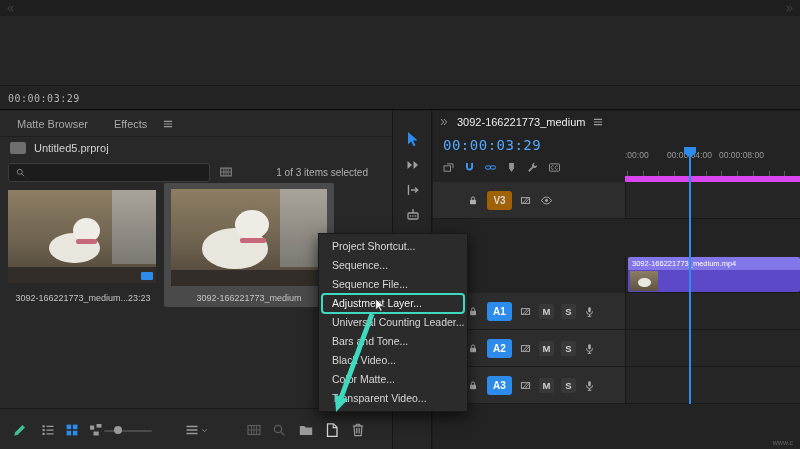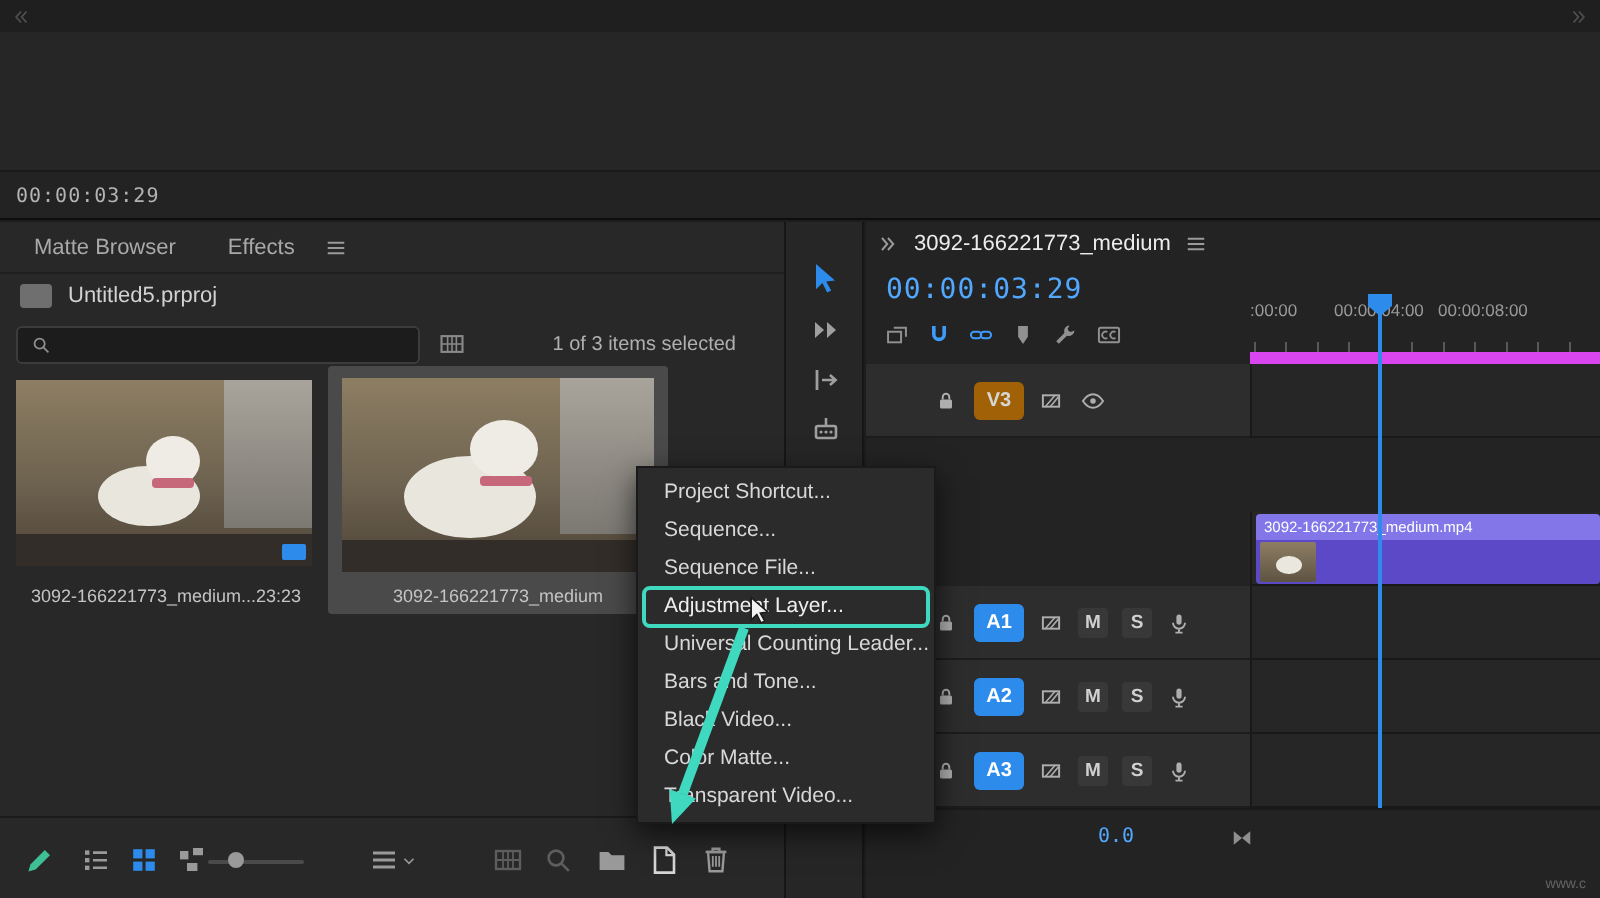--- a/index.html
+++ b/index.html
@@ -565,28 +565,20 @@
             </span>
         </div>
         <div class="lane"></div>
       </div>
 
     </div>
 
     <div class="ph-head"></div>
     <div class="playhead"></div>
 
-    <div class="tl-footer">
-      <span class="gain mono">0.0</span>
-      <span class="bowtie">
-          <svg class="ic" width="12" height="12">
-            <use href="#i-bowtie"></use>
-          </svg>
-        </span>
-    </div>
   </div>
 
   <div id="menu">
     <div class="mi">Project Shortcut...</div>
     <div class="mi">Sequence...</div>
     <div class="mi">Sequence File...</div>
     <div class="mi" style="color:#efefef">Adjustment Layer...</div>
     <div class="mi">Universal Counting Leader...</div>
     <div class="mi">Bars and Tone...</div>
     <div class="mi">Black Video...</div>

